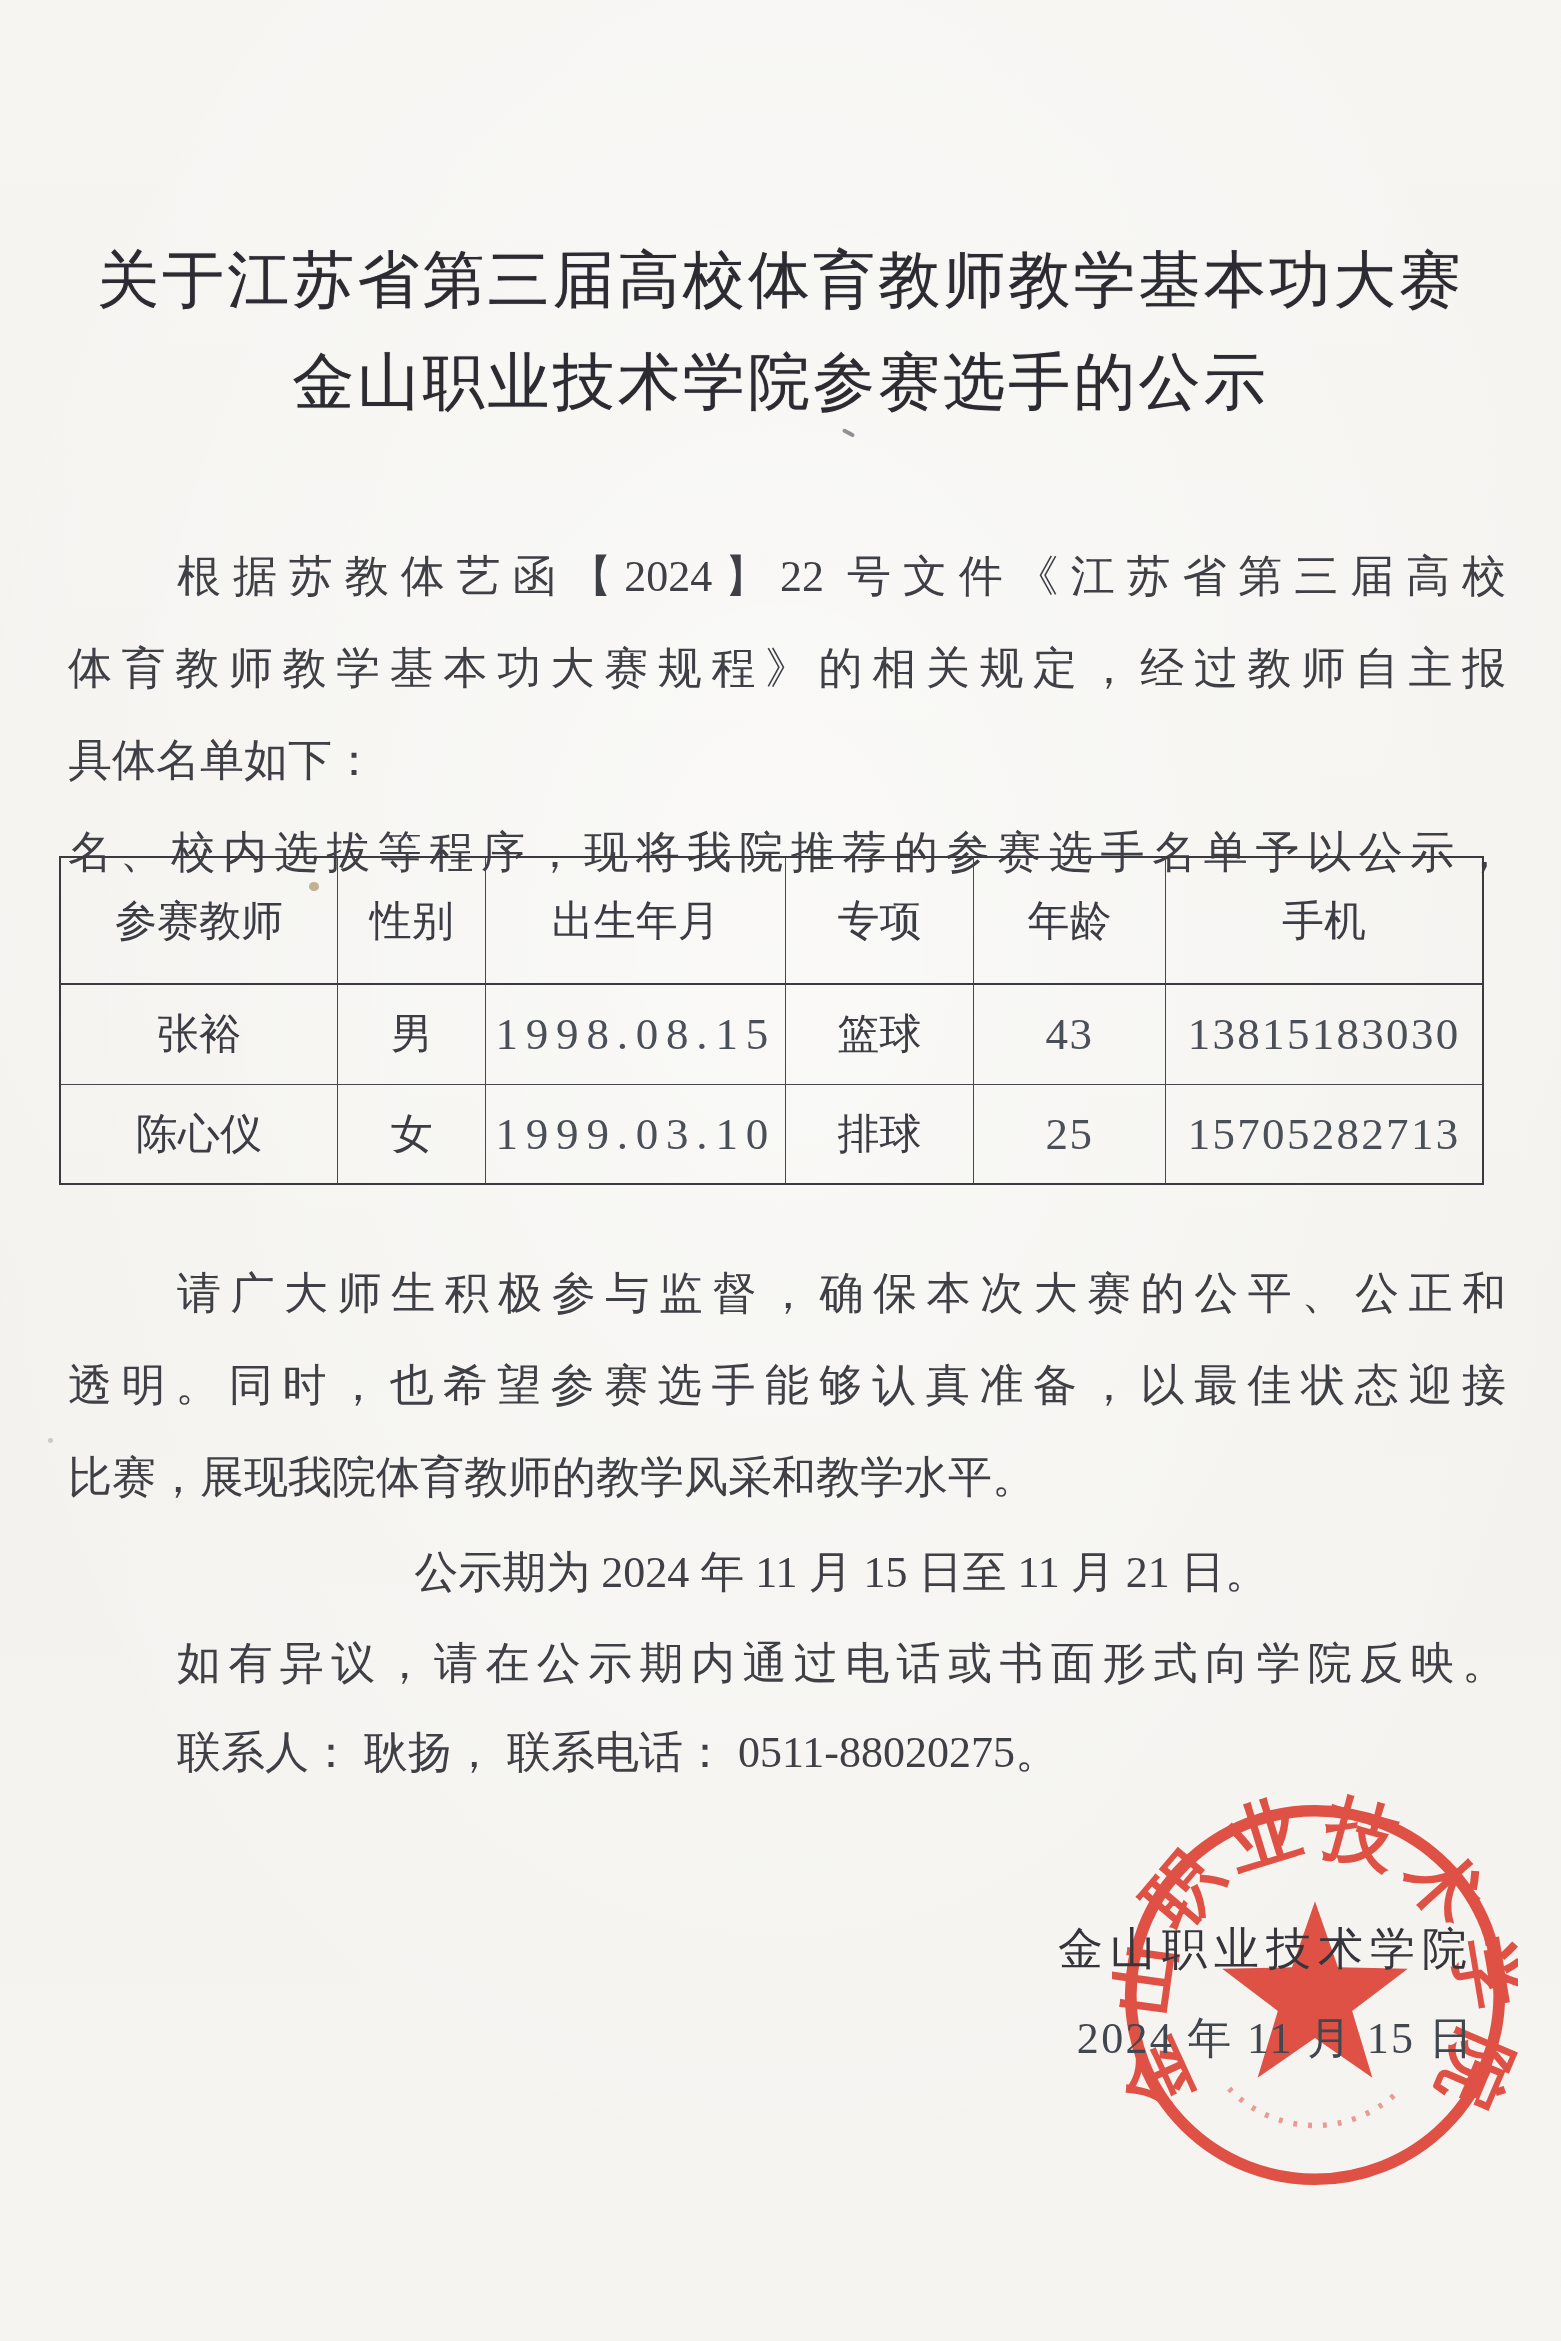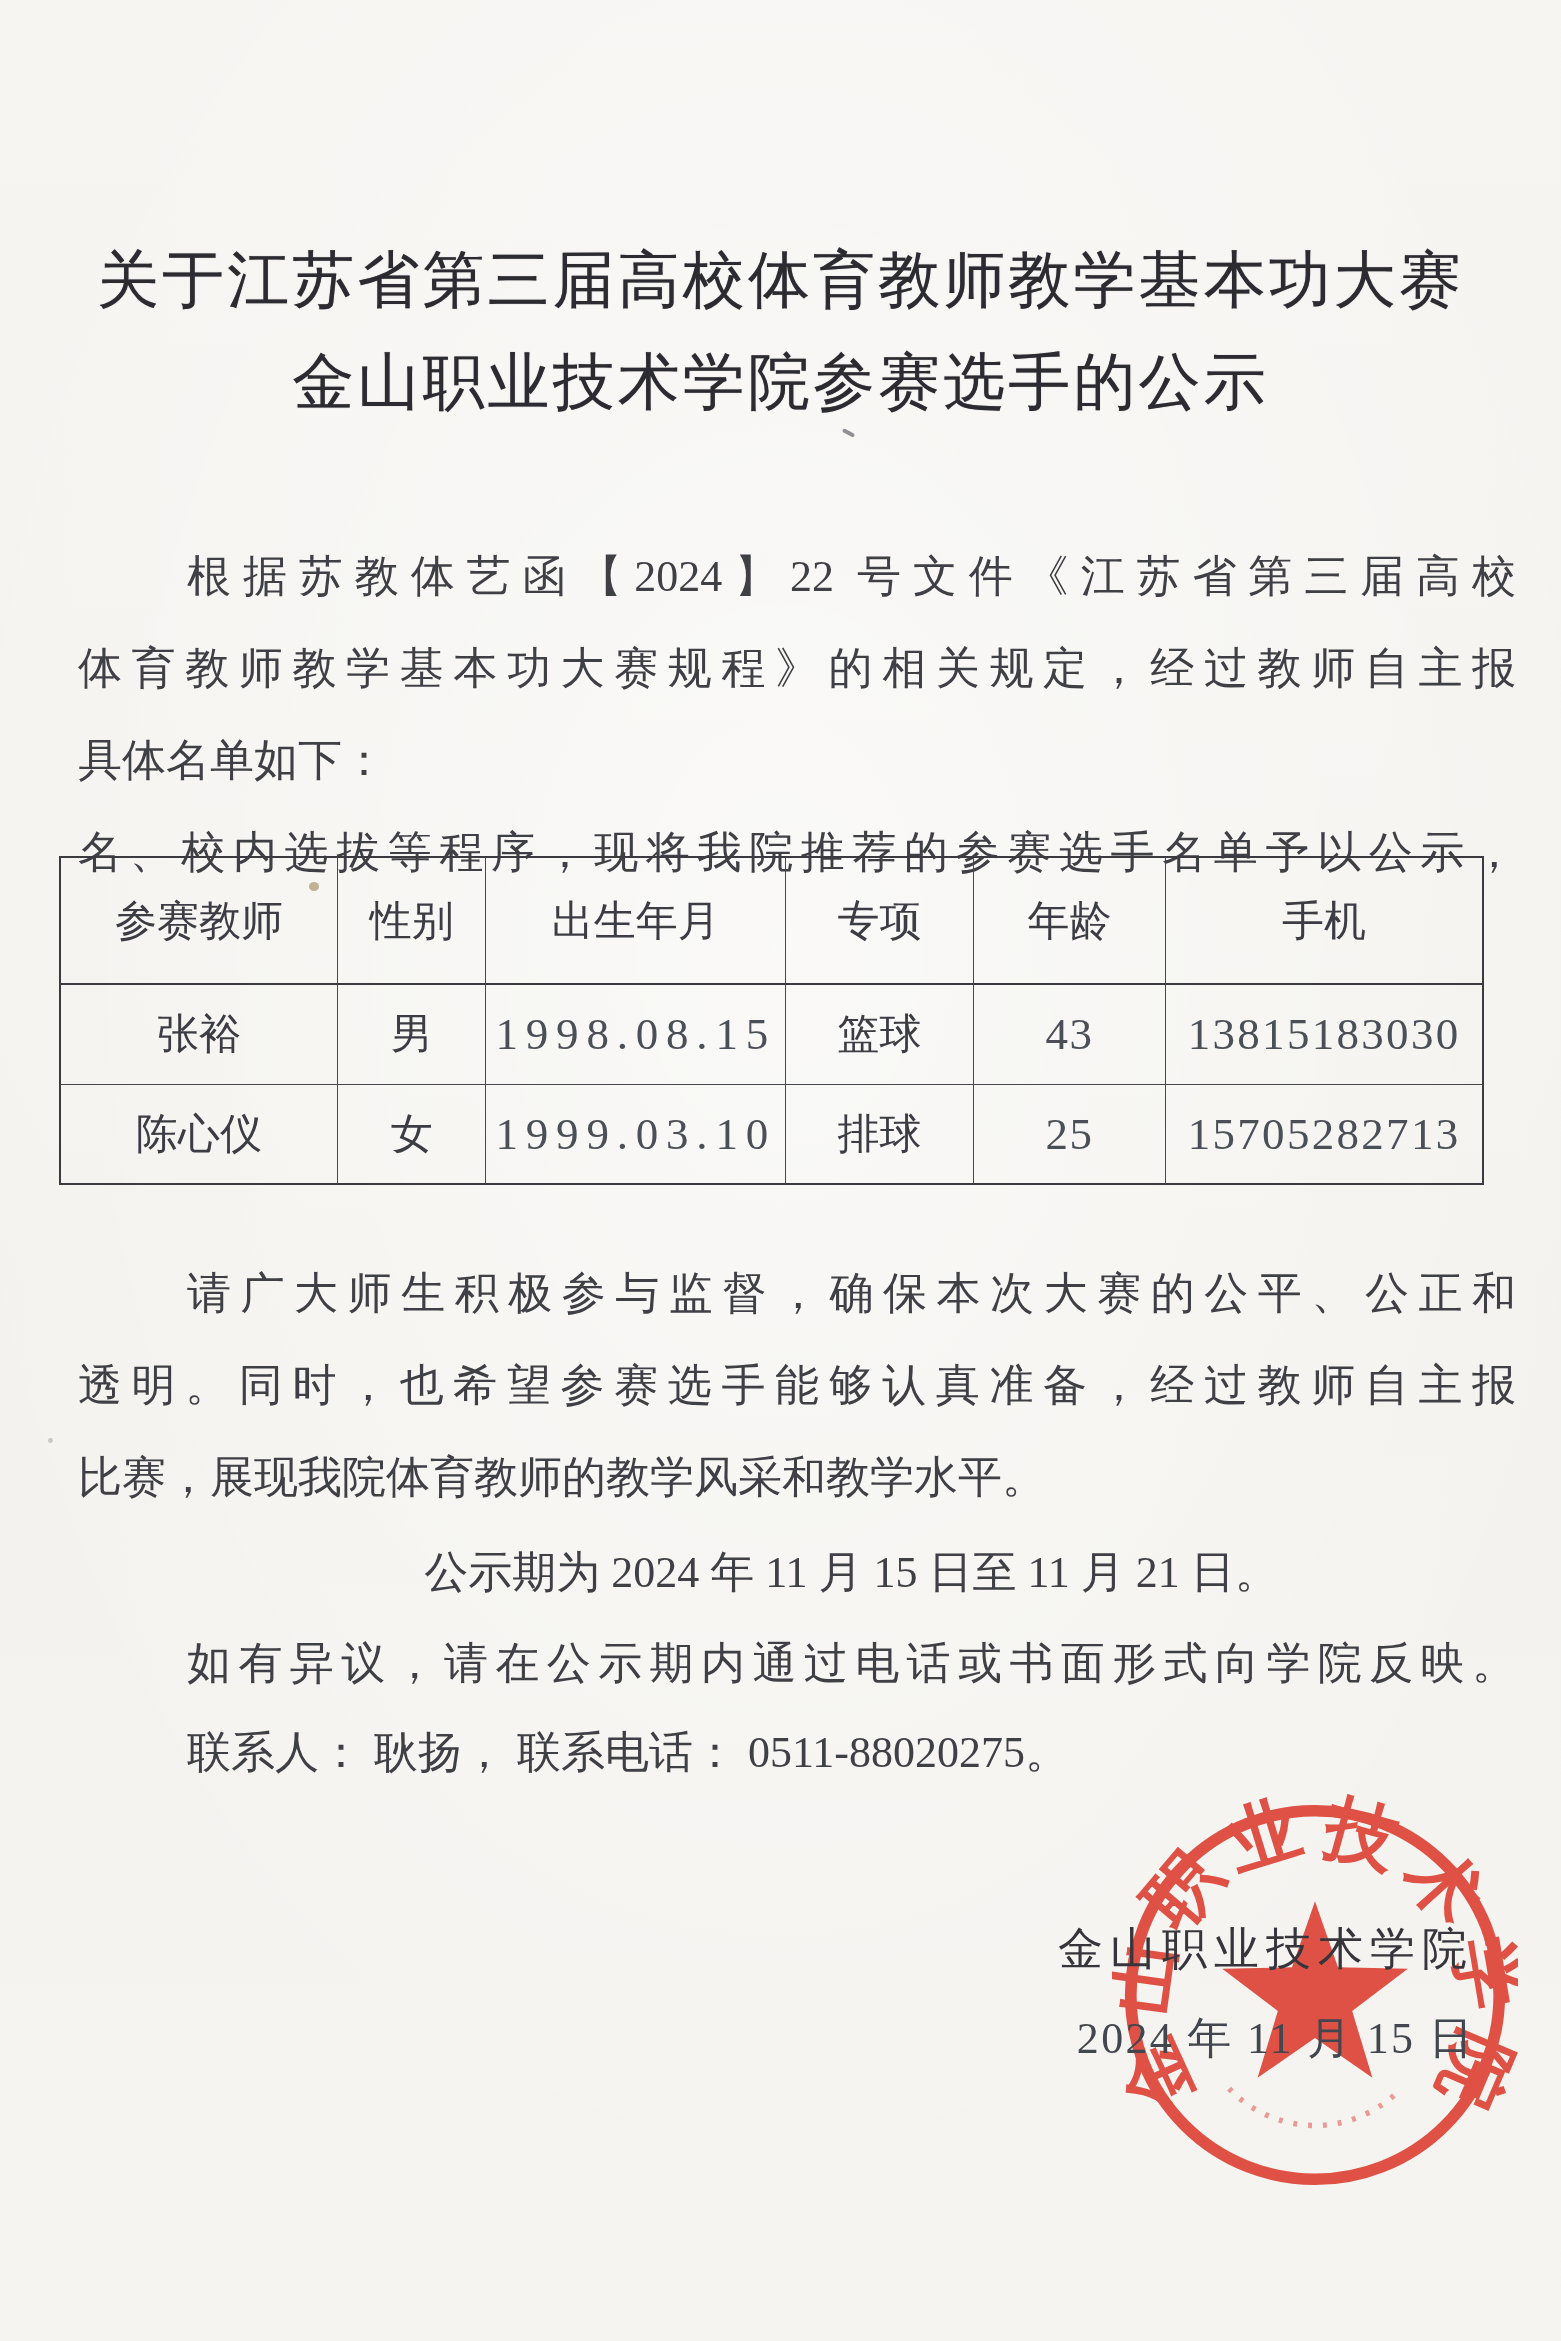--- a/index.html
+++ b/index.html
@@ -22,21 +22,21 @@
     font-family:"Liberation Sans","DejaVu Sans",sans-serif;
     font-weight:400;
     font-size:62px; line-height:102px;
     letter-spacing:3.1px;
     color:#2b2b31;
     text-shadow:0 0 0.8px rgba(43,43,49,.55);
   }
 
   
   .para {
-    position:absolute; left:78px; width:1438px;
+    position:absolute; left:68px; width:1438px;
     font-size:44px; line-height:92px;
     color:#3f3f46;
   }
   .para .line { min-height:92px; }
   .para .line.indent { text-indent:109px; }
   .para .line.j { text-align:justify; text-align-last:justify; }
   .p1 { top:531px; }
   .p2 { top:1248px; }
   .p3 { top:1527px;text-align:center; }
   .p4 { top:1618px; }
@@ -141,21 +141,21 @@
           <td class="c2 num">1999.03.10</td>
           <td class="c3">排球</td>
           <td class="c4 num">25</td>
           <td class="c5 num">15705282713</td>
         </tr>
       </tbody>
   </table>
 
   <div class="para p2">
       <div class="line j indent">请广大师生积极参与监督，确保本次大赛的公平、公正和</div>
-      <div class="line j">透明。同时，也希望参赛选手能够认真准备，经过教师自主报</div>
+      <div class="line j">透明。同时，也希望参赛选手能够认真准备，以最佳状态迎接</div>
       <div class="line">比赛，展现我院体育教师的教学风采和教学水平。</div>
     </div>
 
   <div class="para p3">
       <div class="line indent">公示期为 2024 年 11 月 15 日至 11 月 21 日。</div>
     </div>
 
   <div class="para p4">
       <div class="line j indent">如有异议，请在公示期内通过电话或书面形式向学院反映。</div>
     </div>

